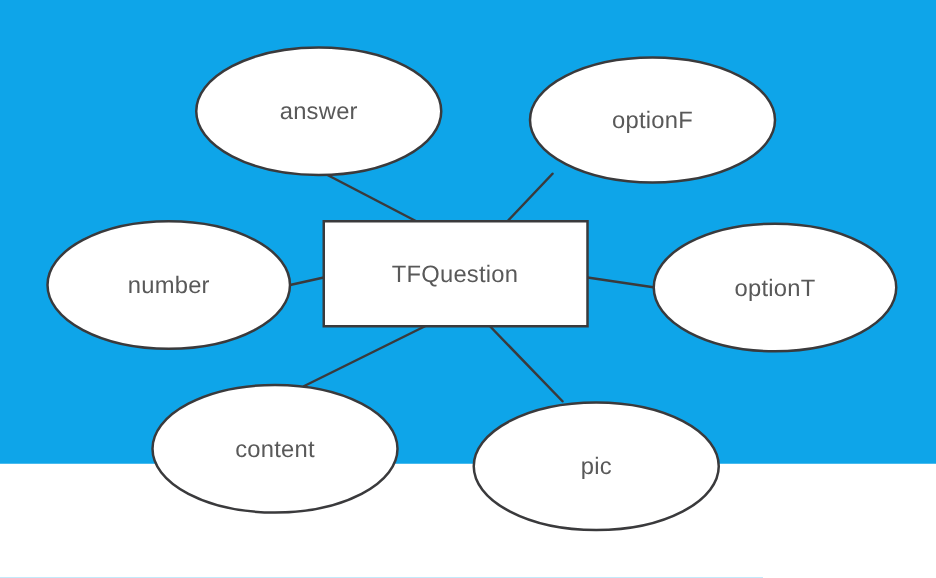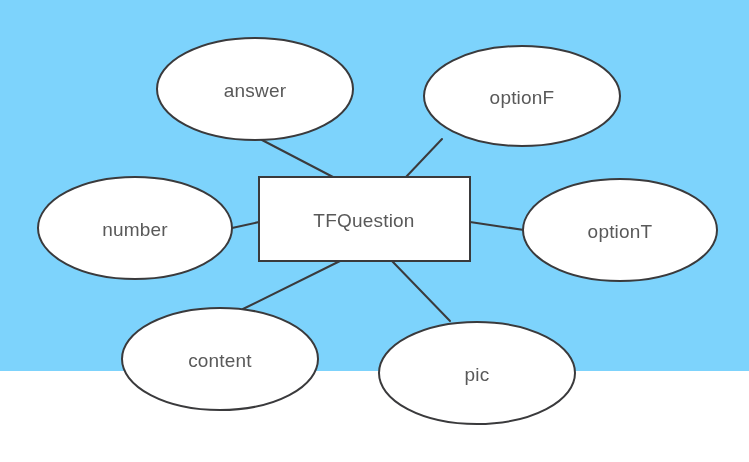--- a/index.html
+++ b/index.html
@@ -11,21 +11,21 @@
   body {
     width: 749px;
     height: 462px;
     overflow: hidden;
     font-family: "Liberation Sans", sans-serif;
   }
   #diagram-canvas {
     position: relative;
     width: 749px;
     height: 371px;
-    background: #7dd3fc;
+    background: #0ea5e9;
   }
   svg.er-svg {
     position: absolute;
     top: 0;
     left: 0;
     width: 749px;
     height: 462px;
     display: block;
   }
   .shape-stroke {

